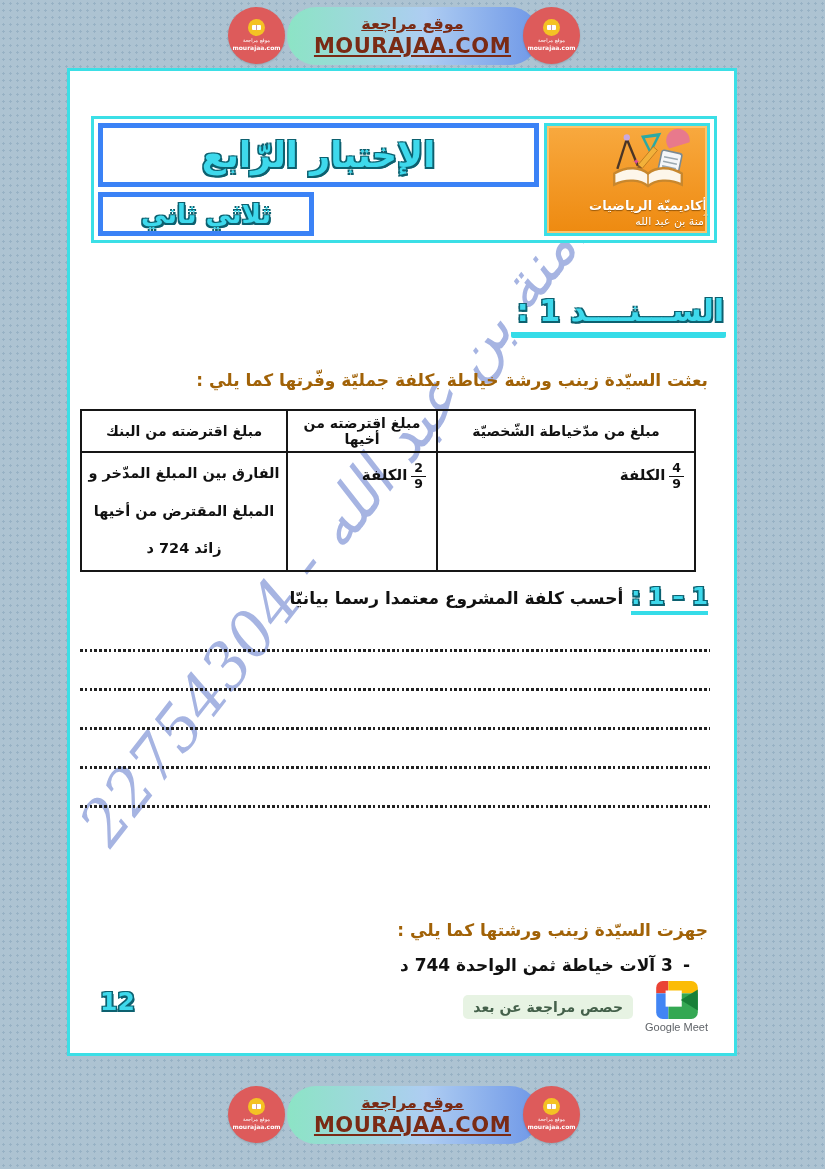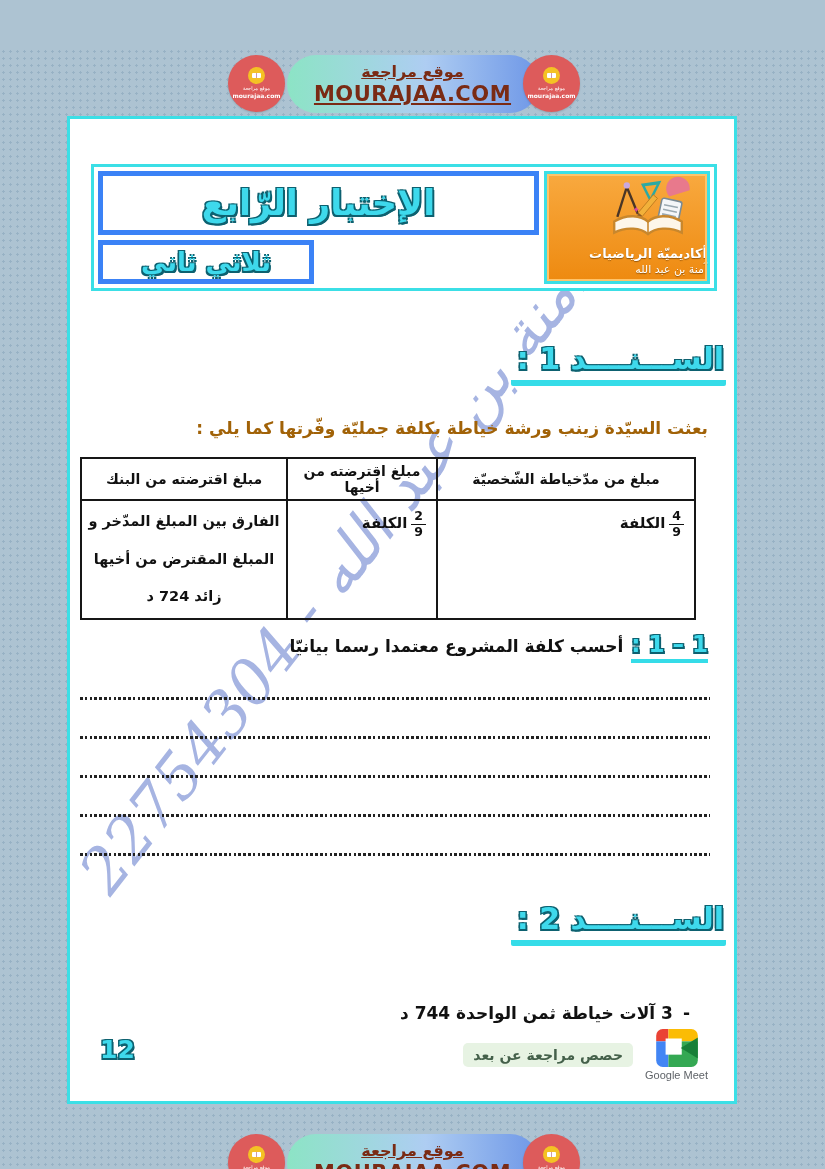--- a/index.html
+++ b/index.html
@@ -7,21 +7,20 @@
     width:825px;height:1169px;
     font-family:"DejaVu Sans",sans-serif;
     background:#adc3d2;
     position:relative;overflow:hidden;
   }
   .canvas{
     position:absolute;inset:0;
     background-color:#adc3d2;
     background-image:radial-gradient(circle,rgba(110,145,170,.35) 1px,transparent 1.3px);
     background-size:7px 7px;
-    margin-top:48px;
   }
   
   .banner{position:absolute;left:0;width:100%;height:58px;display:flex;justify-content:center;}
   .banner.top{top:7px;}
   .banner.bottom{top:1086px;}
   .banner-pill{
     width:252px;height:58px;border-radius:32px;
     background:linear-gradient(90deg,#8ce4c5,#aecdf2 55%,#6e97e7);
     display:flex;flex-direction:column;align-items:center;justify-content:center;gap:1px;
   }
@@ -211,21 +210,21 @@
     </div>
 
     <div class="answer-lines">
       <div class="dotted-line"></div>
       <div class="dotted-line"></div>
       <div class="dotted-line"></div>
       <div class="dotted-line"></div>
       <div class="dotted-line"></div>
     </div>
 
-    <div class="sec-heading s2 cyan-outline" dir="rtl">الســـنــــد 2 :</div>
+    <div class="intro i2" dir="rtl">جهزت السيّدة زينب ورشتها كما يلي :</div>
     <div class="list-item" dir="rtl">
       <span class="bullet">-</span>
       <span>3 آلات خياطة ثمن الواحدة 744 د</span>
     </div>
 
     <div class="page-number cyan-outline">12</div>
     <div class="meet-row" dir="rtl">
       <div class="meet-logo-block">
         <svg viewBox="0 0 96 80" width="46" height="38">
           <defs>

